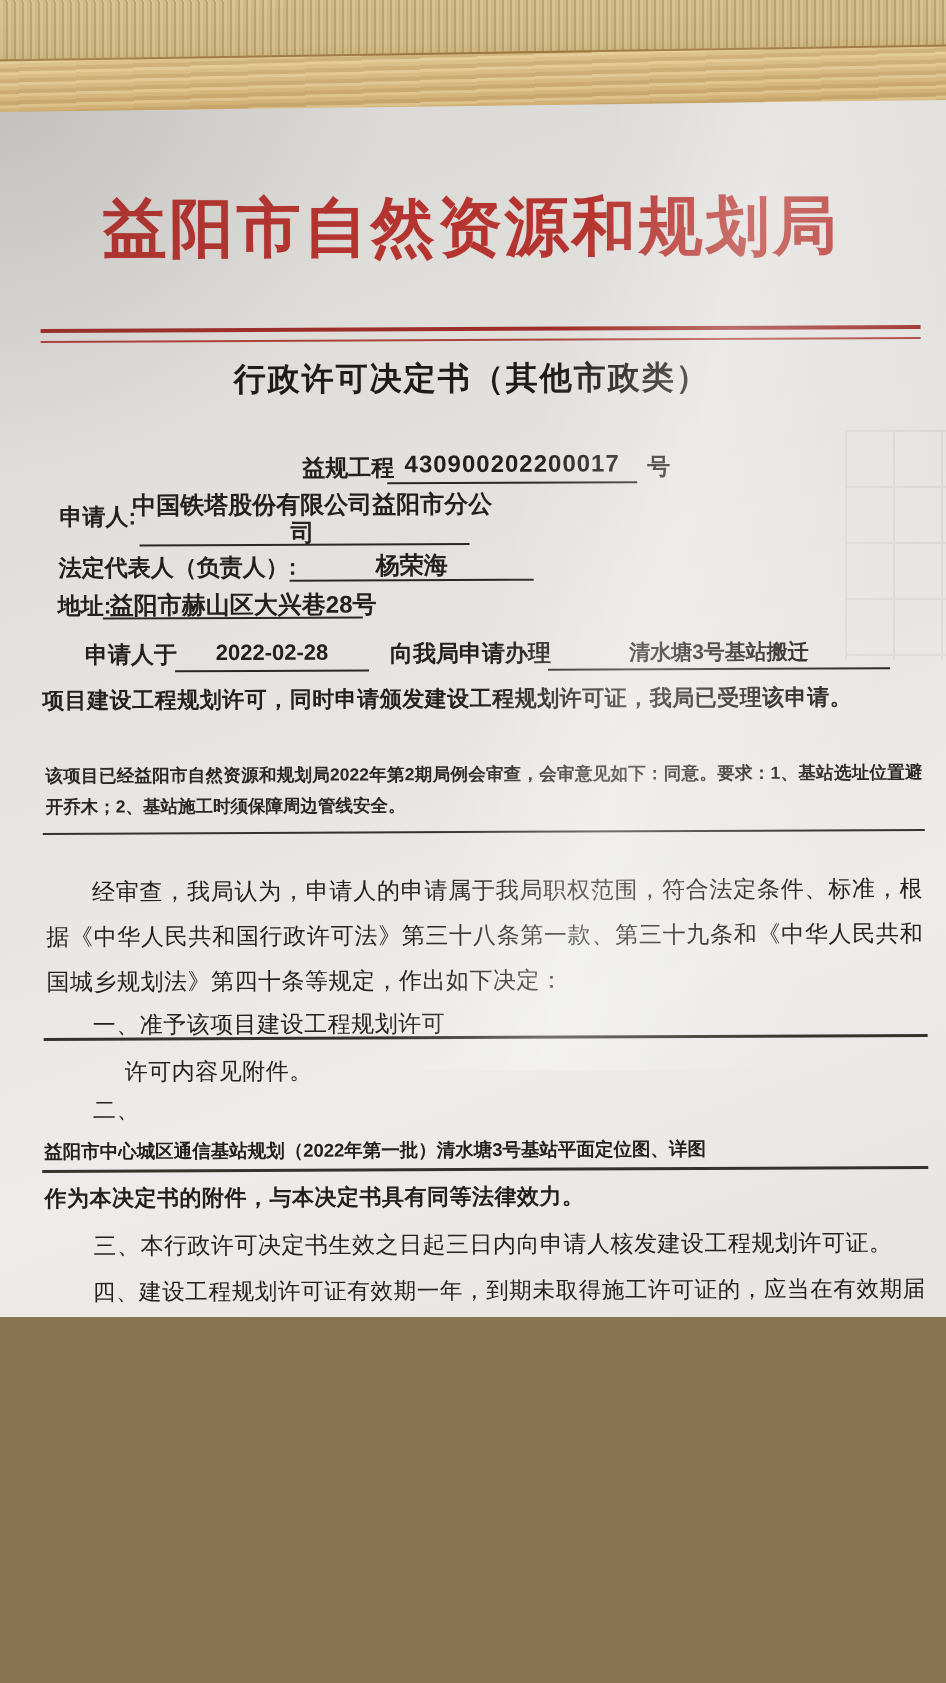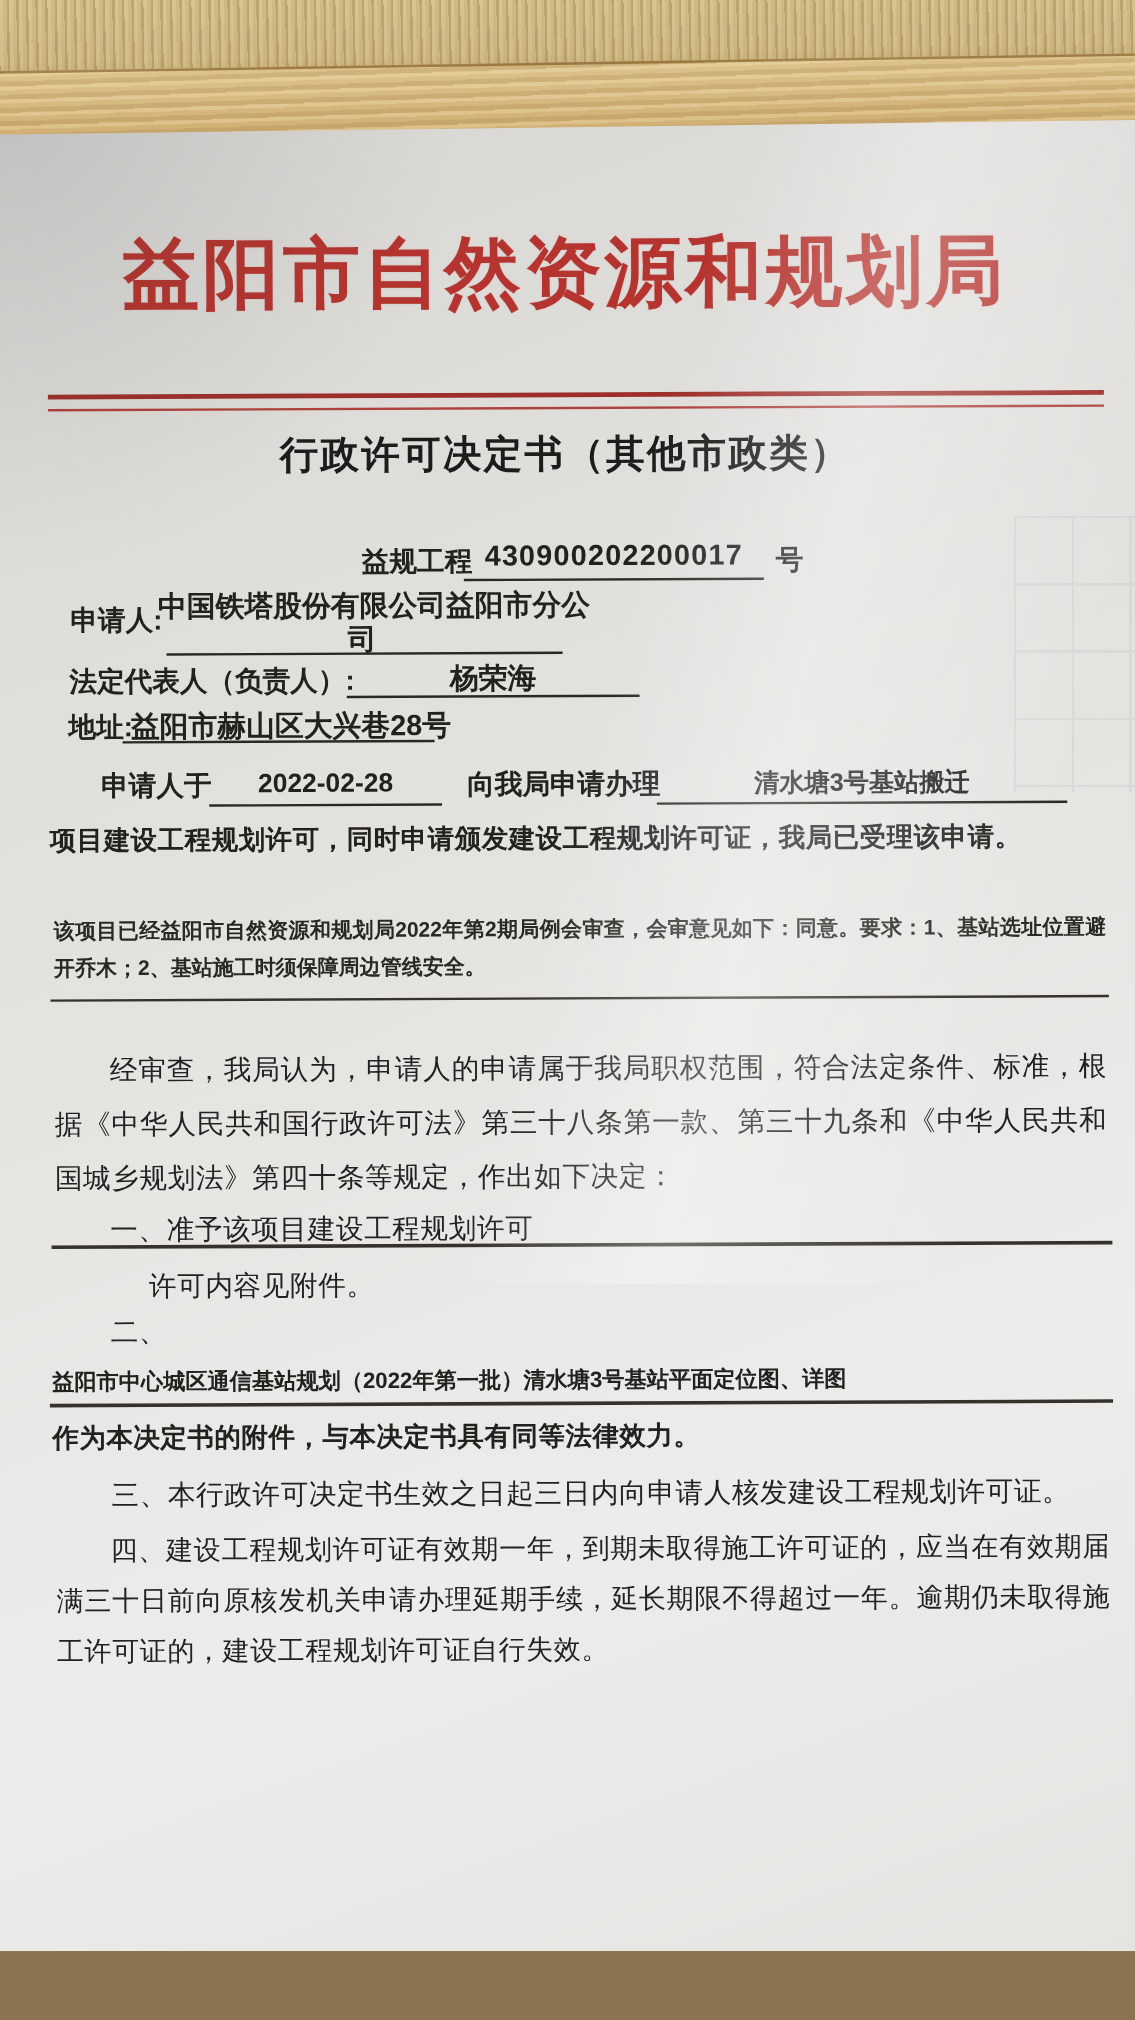--- a/index.html
+++ b/index.html
@@ -1,17 +1,17 @@
 <!DOCTYPE html>
 <html><head>
 <meta charset="utf-8">
 <style>
   html,body{margin:0;padding:0;background:#8a7350;}
   .photo{
-    position:relative;width:946px;height:1626px;overflow:hidden;
+    position:relative;width:946px;height:1317px;overflow:hidden;
     font-family:"Liberation Sans",sans-serif;
   }
   
   .desk{
     position:absolute;inset:0;
     background:
       repeating-linear-gradient(178deg, rgba(120,80,30,.18) 0 2px, rgba(0,0,0,0) 2px 9px),
       linear-gradient(180deg,#c09a63 0%,#b78e55 55%,#bb9156 100%);
   }
   .wood-wall{

